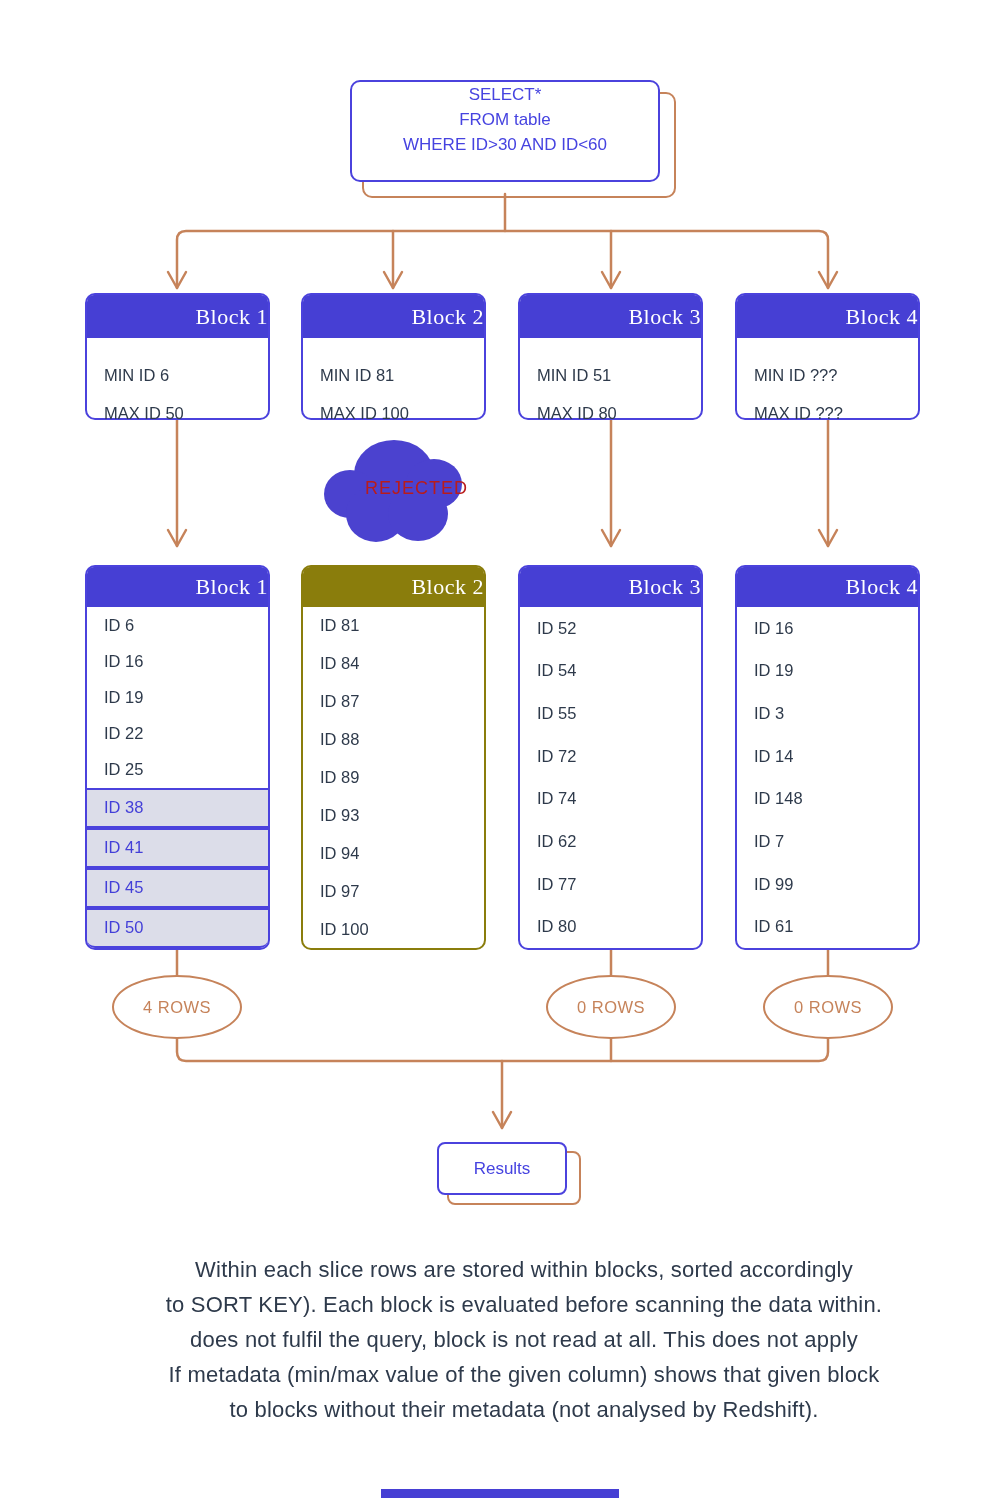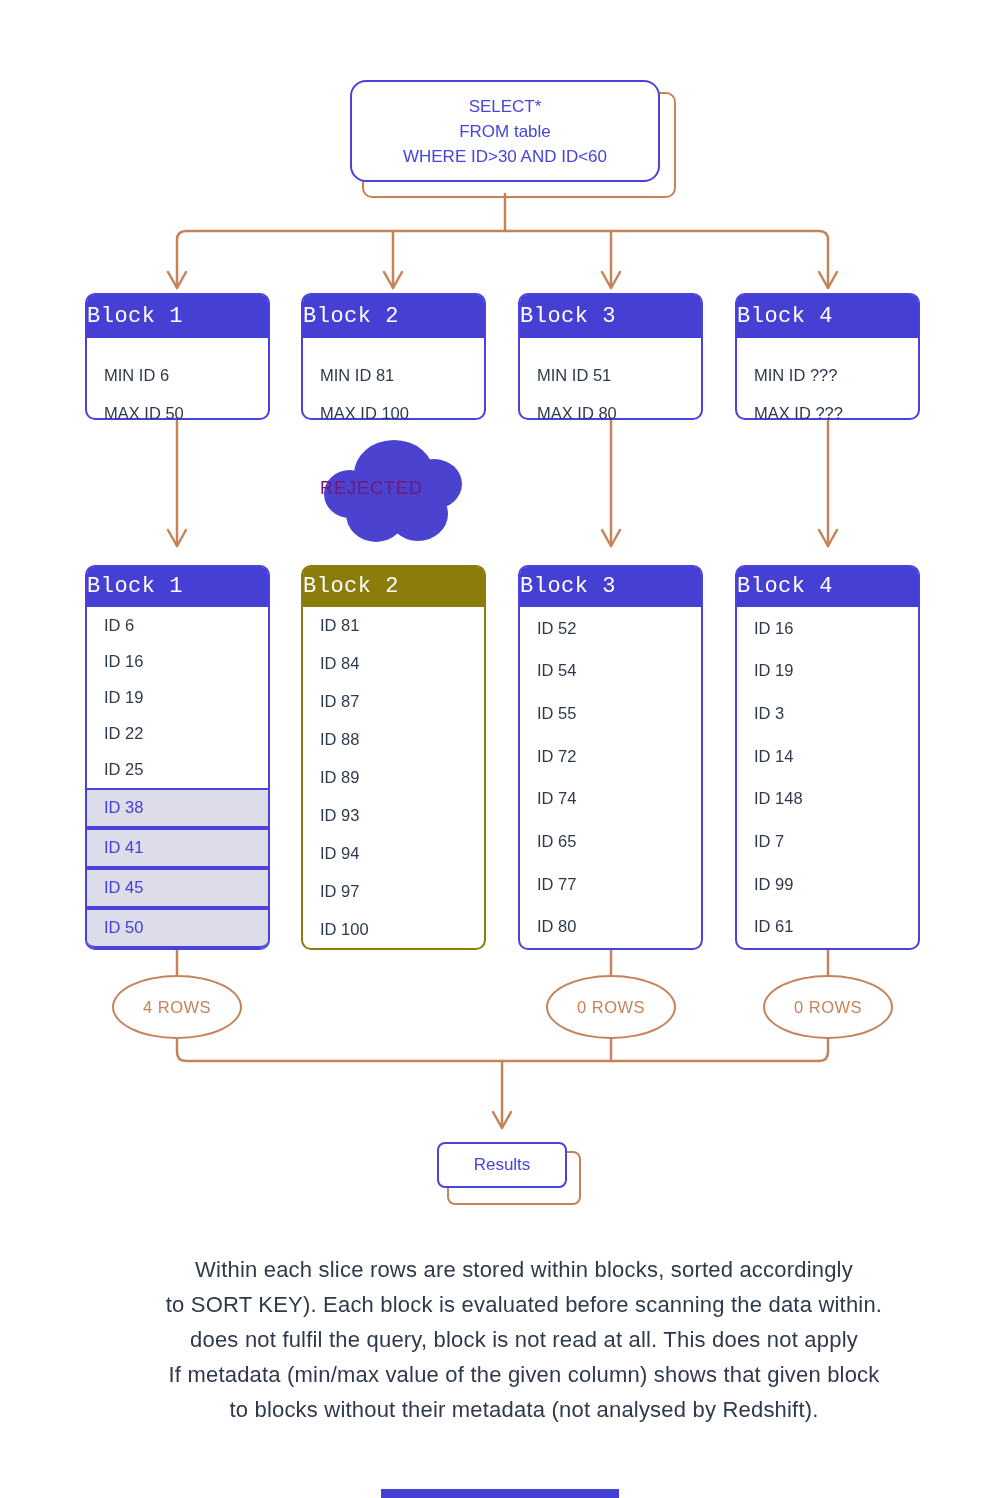--- a/index.html
+++ b/index.html
@@ -13,60 +13,60 @@
   }
   html,body{margin:0;padding:0;background:#ffffff;}
   .canvas{
     position:relative;width:1000px;height:1498px;background:#ffffff;overflow:hidden;
     font-family:"Liberation Sans",sans-serif;color:var(--ink);
   }
   svg.connectors{position:absolute;left:0;top:0;z-index:1;}
   .shadowbox{position:absolute;border:2.5px solid var(--copper);border-radius:10px;background:transparent;z-index:2;}
   .querybox{
     position:absolute;left:350px;top:80px;width:310px;height:102px;box-sizing:border-box;
-    border:2.5px solid var(--blue-border);border-radius:16px;background:#fff;z-index:3;
-    display:flex;flex-direction:column;justify-content:center;align-items:center;
+    border:2.5px solid var(--blue-border);border-radius:10px;background:#fff;z-index:3;
+    display:flex;flex-direction:column;justify-content:flex-start;align-items:center;
     color:var(--blue-text);font-size:17px;line-height:25px;text-align:center;
   }
   .block{
     position:absolute;width:185px;box-sizing:border-box;background:#fff;
     border:2px solid var(--blue-border);border-radius:10px;z-index:3;
   }
   .block.olive{border-color:var(--olive);}
   .block-header{
-    height:43px;line-height:43px;text-align:left;background:var(--blue);color:#fff;
-    font-family:Liberation Mono, monospace;font-size:22px;letter-spacing:0.5px;
+    height:43px;line-height:43px;text-align:right;background:var(--blue);color:#fff;
+    font-family:Liberation Serif, serif;font-size:22px;letter-spacing:0.5px;
     border-radius:7px 7px 0 0;
   }
   .block.olive .block-header{background:var(--olive);}
   .meta-block{height:127px;top:293px;}
   .meta-body{padding:18px 0 0 0;}
   .meta-row{height:38px;line-height:38px;padding-left:17px;font-size:16.5px;}
   .data-block{height:385px;top:565px;}
   .data-block .block-header{height:40px;line-height:40px;}
   .rows{display:flex;flex-direction:column;height:341px;}
   .row{flex:1;display:flex;align-items:center;padding-left:17px;font-size:16.5px;box-sizing:border-box;}
   .row.hl{
     background:var(--hl-bg);color:#433fd8;
     border-top:2px solid var(--blue-border);border-bottom:2px solid var(--blue-border);
   }
   .rows .row:last-child{border-radius:0 0 8px 8px;}
   .cloud-wrap{position:absolute;left:320px;top:434px;width:148px;height:114px;z-index:3;}
   .cloud-label{
-    position:absolute;left:320px;top:478px;width:148px;text-align:left;z-index:4;
-    color:#701a75;font-size:18px;letter-spacing:1px;
+    position:absolute;left:320px;top:478px;width:148px;text-align:right;z-index:4;
+    color:#b91c1c;font-size:18px;letter-spacing:1px;
   }
   .count-ellipse{
     position:absolute;top:975px;width:130px;height:64px;box-sizing:border-box;z-index:3;
     border:2.5px solid var(--copper);border-radius:50%;background:#fff;
     display:flex;align-items:center;justify-content:center;
     color:var(--copper);font-size:16.5px;letter-spacing:0.5px;
   }
   .resultsbox{
-    position:absolute;left:437px;top:1142px;width:130px;height:46px;box-sizing:border-box;z-index:3;
+    position:absolute;left:437px;top:1142px;width:130px;height:53px;box-sizing:border-box;z-index:3;
     border:2.5px solid var(--blue-border);border-radius:8px;background:#fff;
     display:flex;align-items:center;justify-content:center;
     color:var(--blue-text);font-size:17px;
   }
   .paragraph{position:absolute;left:94px;top:1252px;width:860px;z-index:3;
     font-size:22px;line-height:35px;color:var(--ink);letter-spacing:0.2px;text-align:center;}
   .bottom-bar{position:absolute;left:381px;top:1489px;width:238px;height:9px;background:var(--blue);z-index:3;}
 </style>
 </head>
 <body>
@@ -181,21 +181,21 @@
     </div>
   </div>
   <div class="block data-block" style="left:518px;">
     <div class="block-header">Block 3</div>
     <div class="rows">
       <div class="row">ID 52</div>
       <div class="row">ID 54</div>
       <div class="row">ID 55</div>
       <div class="row">ID 72</div>
       <div class="row">ID 74</div>
-      <div class="row">ID 65</div>
+      <div class="row">ID 62</div>
       <div class="row">ID 77</div>
       <div class="row">ID 80</div>
     </div>
   </div>
   <div class="block data-block" style="left:735px;">
     <div class="block-header">Block 4</div>
     <div class="rows">
       <div class="row">ID 16</div>
       <div class="row">ID 19</div>
       <div class="row">ID 3</div>

